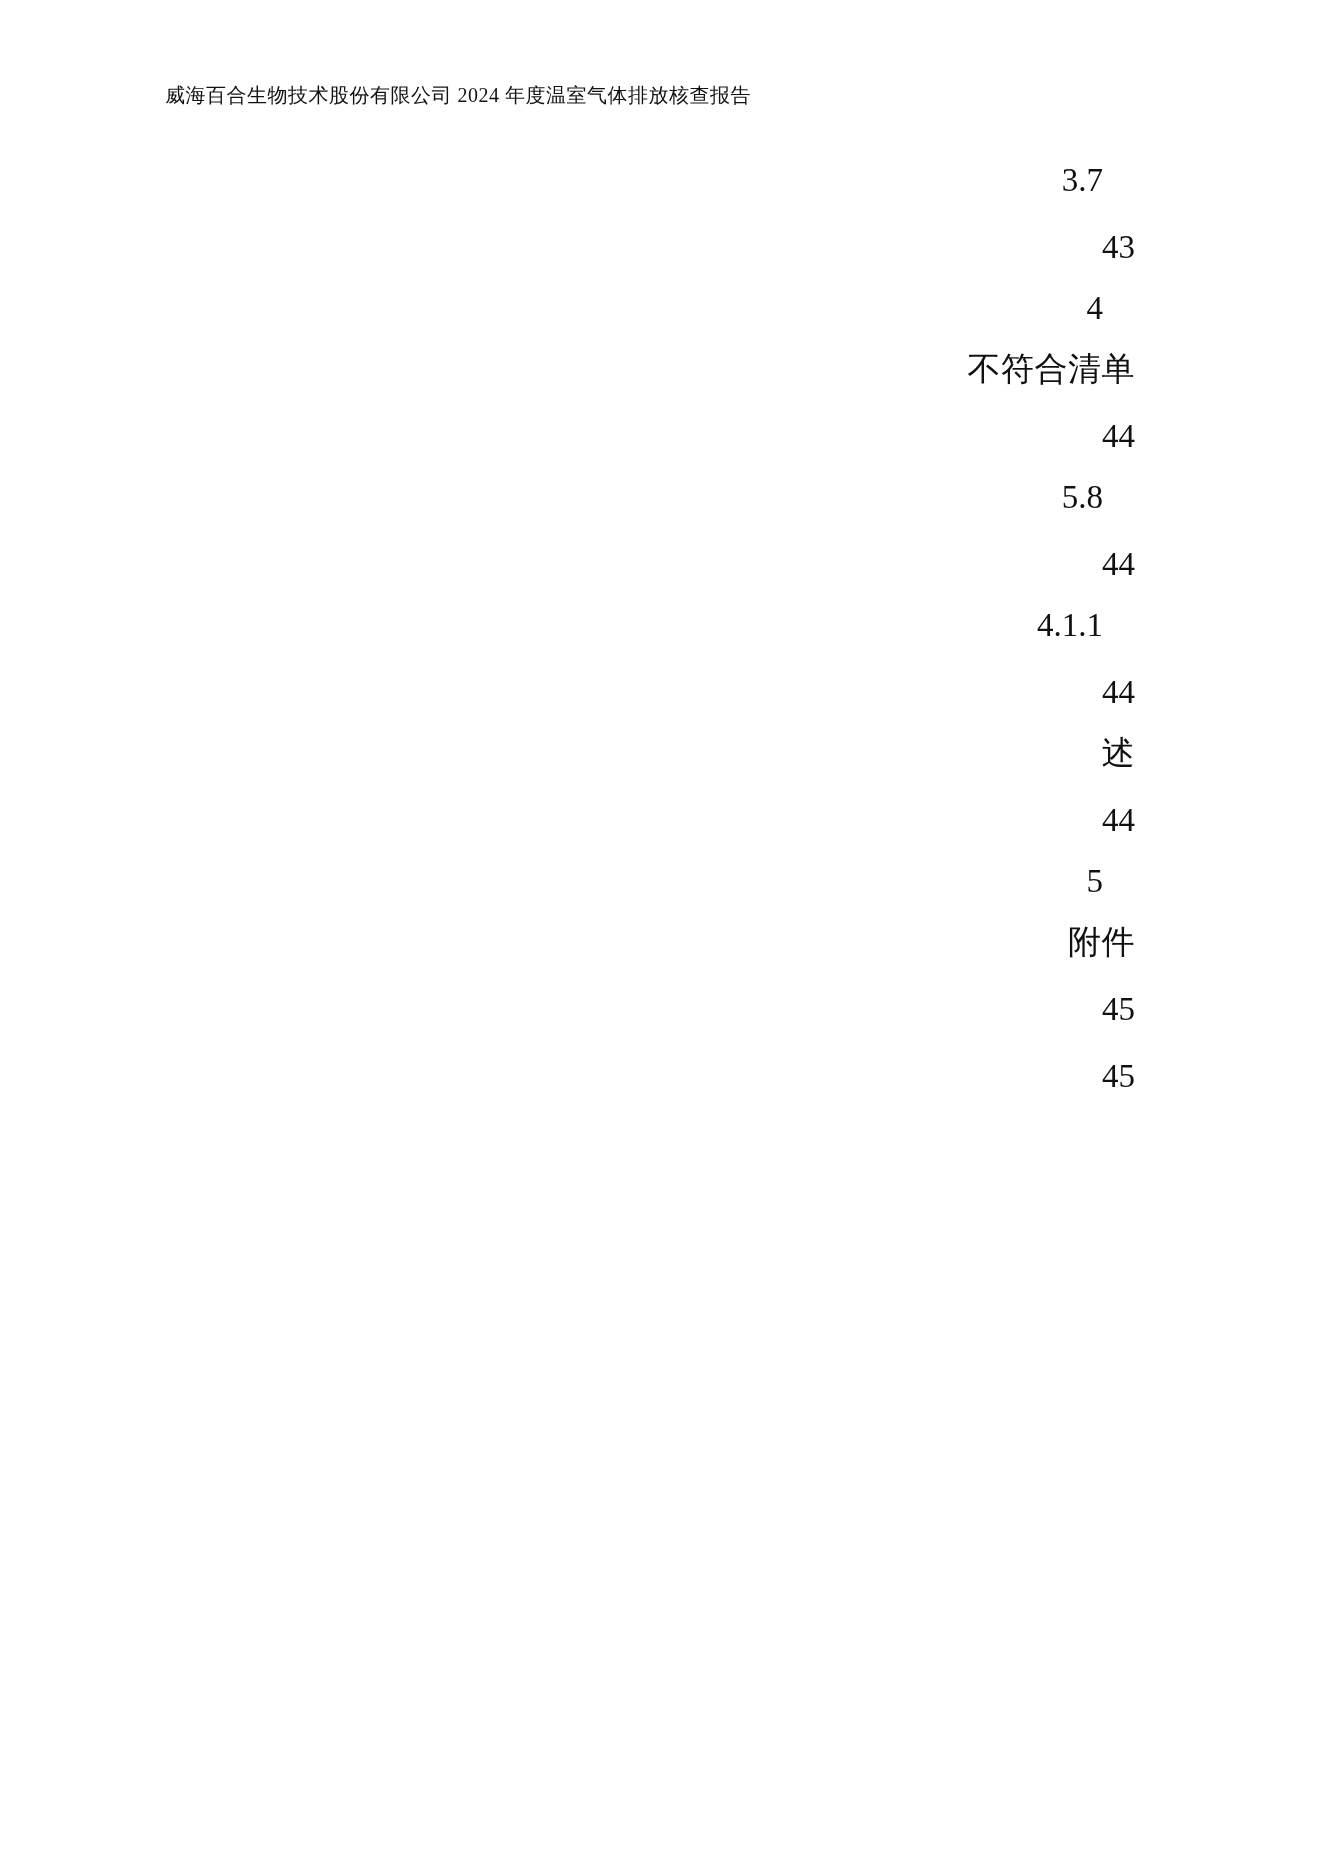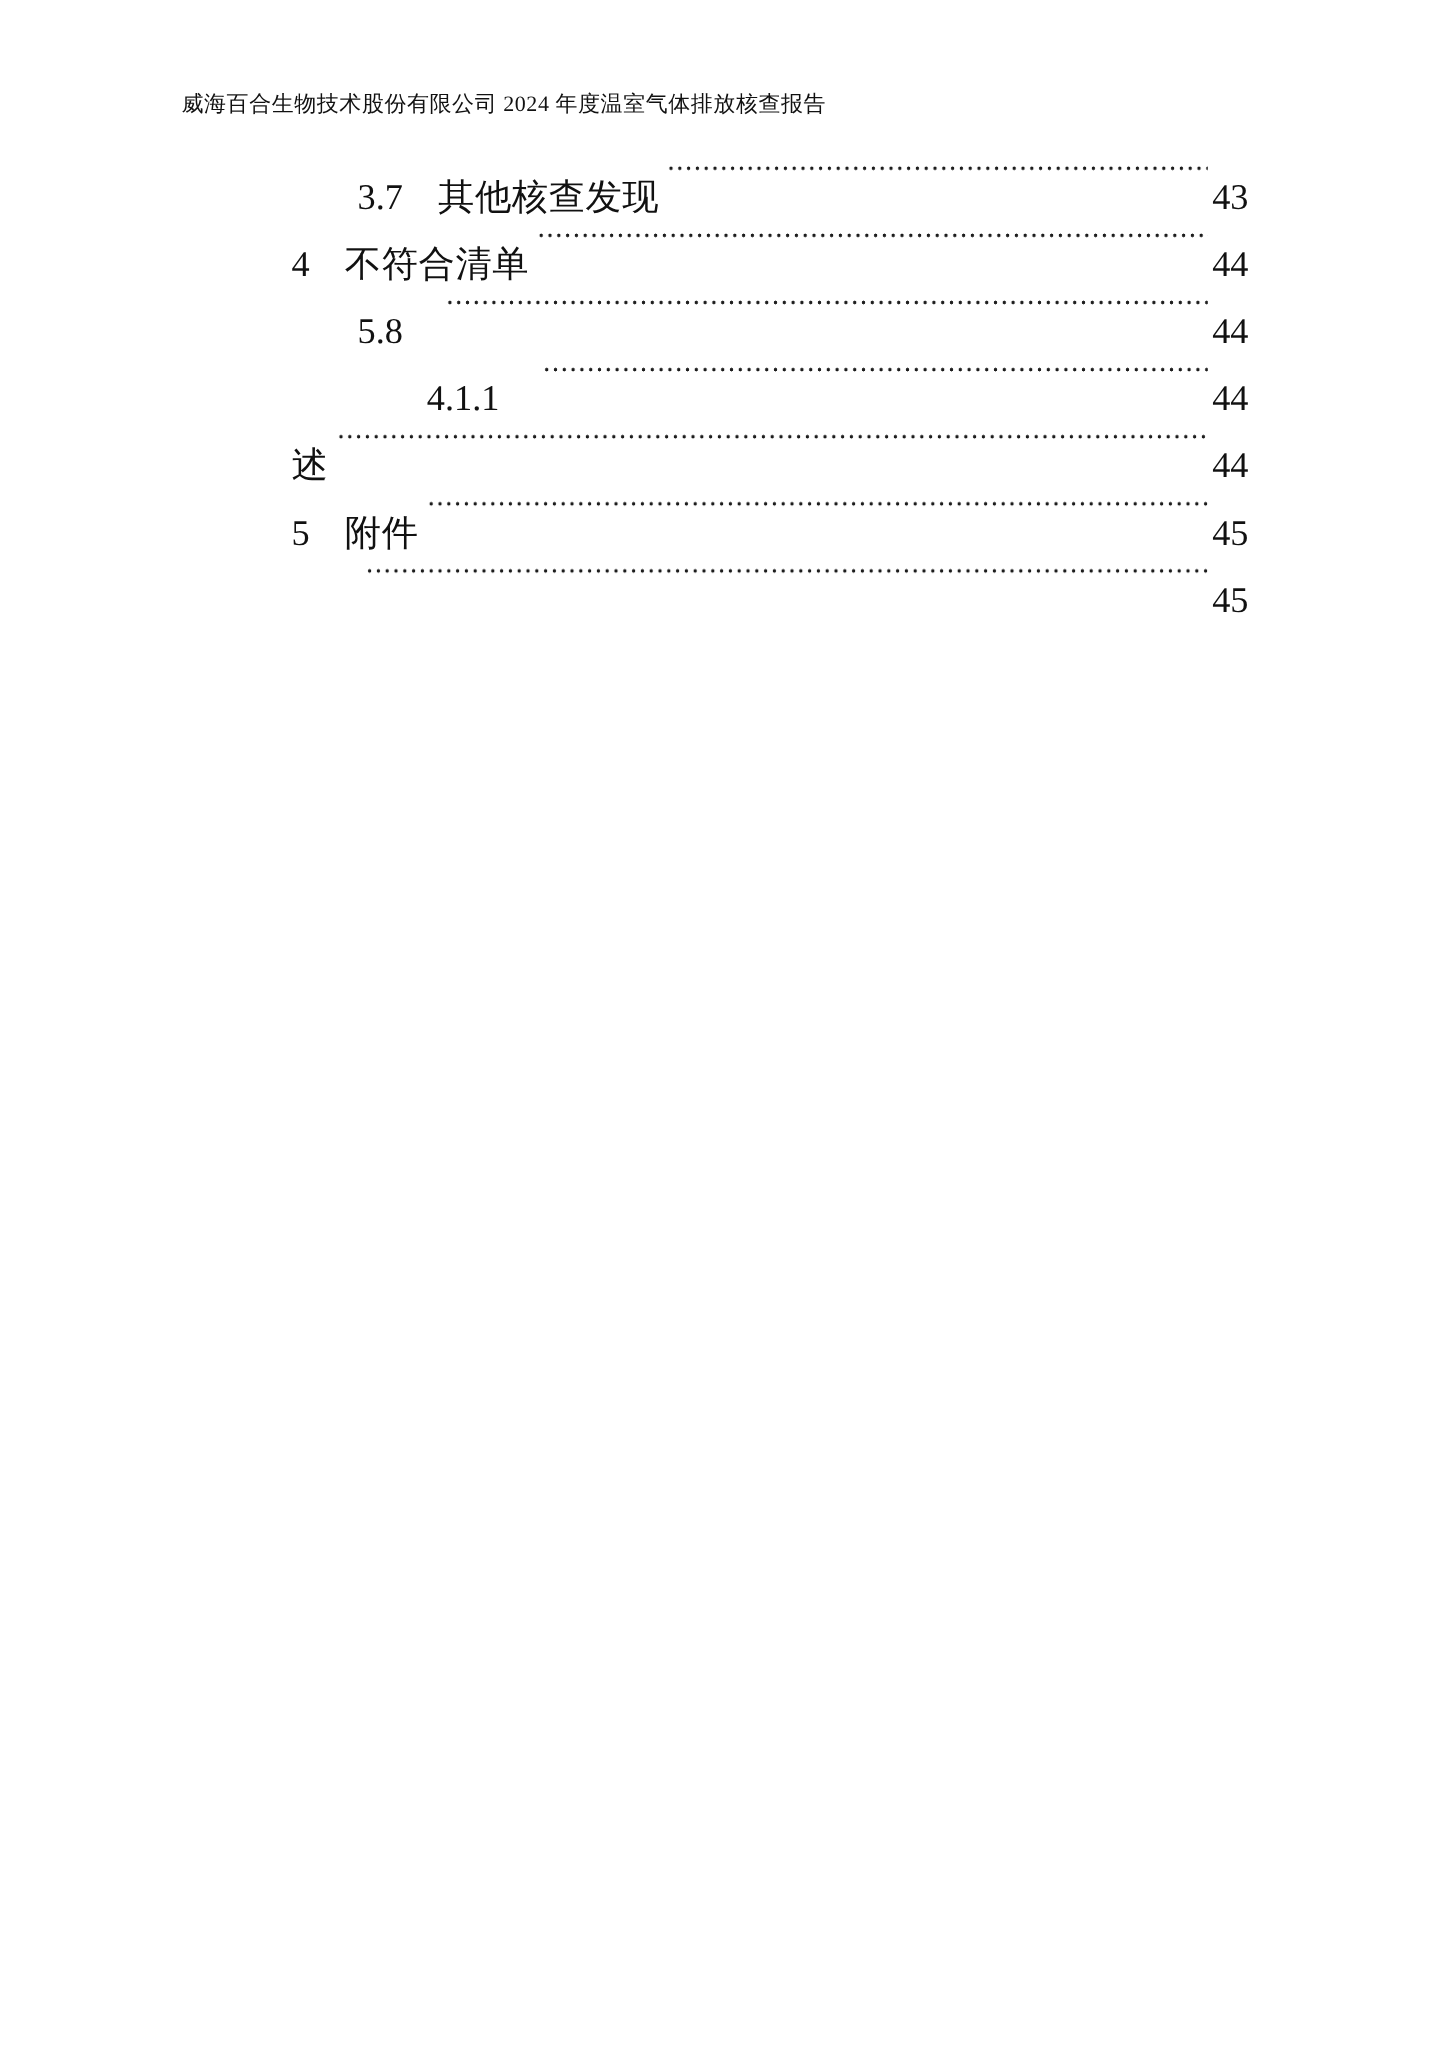--- a/index.html
+++ b/index.html
@@ -29,24 +29,25 @@
     white-space: nowrap;
   }
   .toc {
     position: absolute;
     top: 150px;
     left: 265px;
     width: 870px;
   }
   .toc-row {
     display: flex;
-    align-items: flex-start;
+    align-items: flex-end;
     line-height: 61px;
     font-size: 33px;
     white-space: nowrap;
+    flex-direction: column;
   }
   .toc-row .num {
     margin-right: 32px;
   }
   .toc-row .num:empty {
     display: none;
     margin-right: 0;
   }
   .toc-row .title {
     letter-spacing: 0.5px;
@@ -79,21 +80,20 @@
 <body>
 
 <div class="page">
 
   <div class="doc-header">威海百合生物技术股份有限公司 2024 年度温室气体排放核查报告</div>
 
   <div class="toc">
 
     <div class="toc-row ind2">
       <span class="num">3.7</span>
-      <span class="title">其他核查发现</span>
       <span class="leader"></span>
       <span class="page-num">43</span>
     </div>
 
     <div class="toc-row ind1">
       <span class="num">4</span>
       <span class="title">不符合清单</span>
       <span class="leader"></span>
       <span class="page-num">44</span>
     </div>

